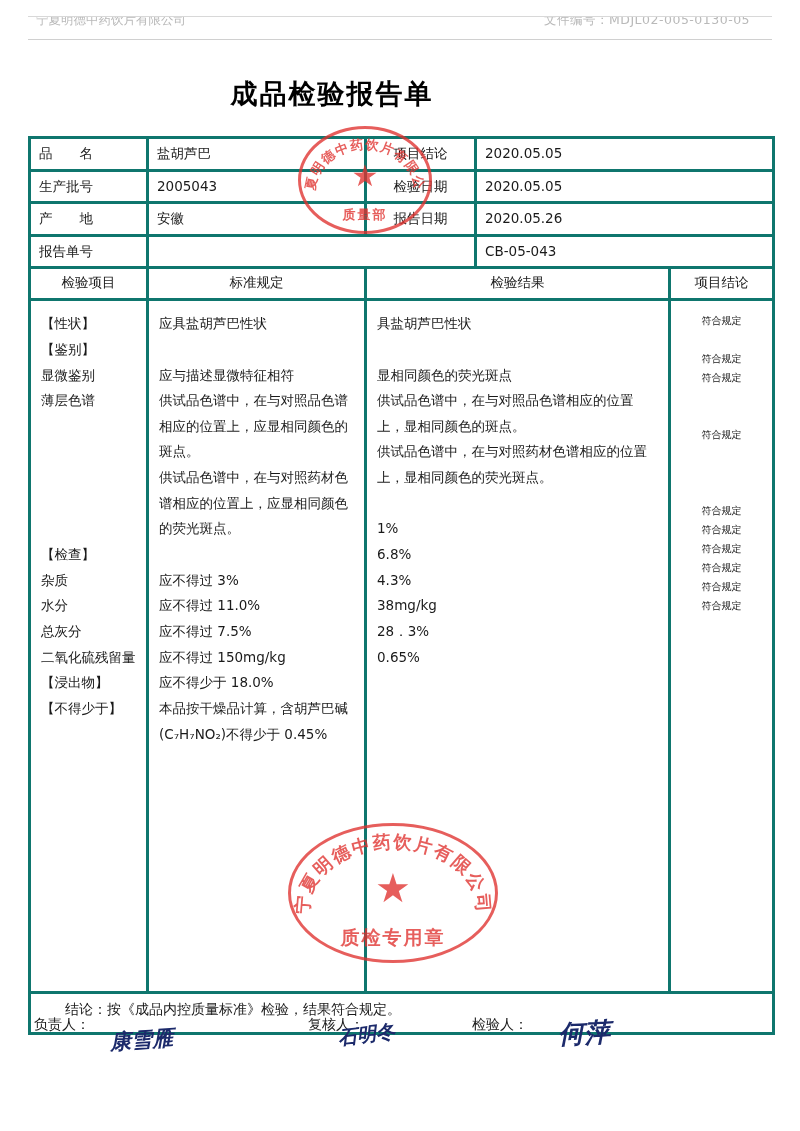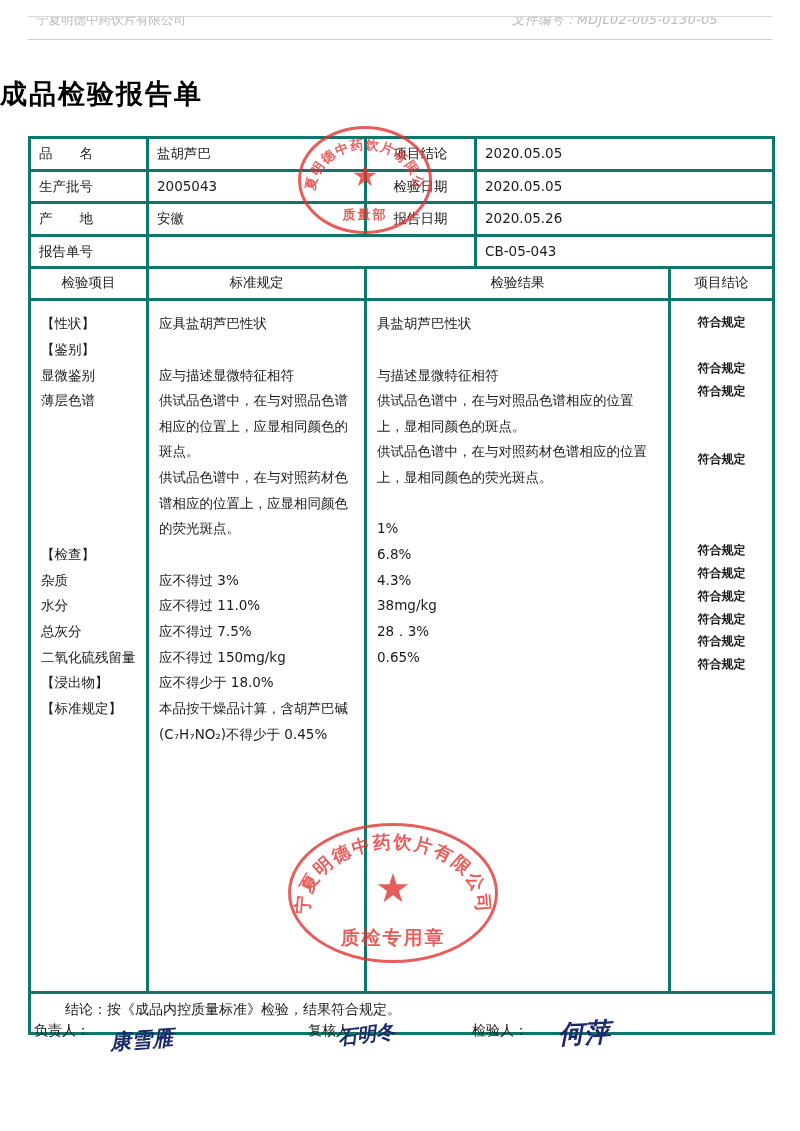--- a/index.html
+++ b/index.html
@@ -34,34 +34,33 @@
   }
   .top-band .left {
     position: absolute;
     left: 8px; top: -5px;
     font-size: 12.5px;
     color: #b9b9b9;
     white-space: nowrap;
   }
   .top-band .right {
     position: absolute;
-    left: 484px; top: -5px;
+    left: 516px; top: -5px;
     font-size: 12.5px;
     color: #b9b9b9;
     white-space: nowrap;
     letter-spacing: .5px;
-    font-style: italic;
   }
 
   
   .doc-title {
     position: absolute;
     left: 0; top: 76px;
     width: 664px;
-    text-align: left;
+    text-align: center;
     font-size: 27px;
     font-weight: bold;
     letter-spacing: 2px;
     color: #000;
     font-family: "DejaVu Sans", "Liberation Sans", sans-serif;
   }
 
   
   .tbl {
     position: absolute;
@@ -95,40 +94,40 @@
     padding: 5px 0 6px;
     margin-top: 36px;
   }
 
   
   .big td { height: 690px; vertical-align: top; }
 
   .itemcol { font-size: 13.5px; line-height: 1.9; padding: 10px 8px 0 10px; }
   .stdcol  { font-size: 13.5px; line-height: 1.9; padding: 10px 10px 0 10px; }
   .rescol  { font-size: 13.5px; line-height: 1.9; padding: 10px 10px 0 10px; }
-  .concol  { font-size: 12px; line-height: 1.9; padding: 10px 6px 0 6px; text-align: center; font-weight: bold; }
+  .concol  { font-size: 10px; line-height: 1.9; padding: 10px 6px 0 6px; text-align: center; }
 
   .blank-line { visibility: hidden; }
 
   .conclusion-row td {
     padding: 7px 16px;
     font-size: 14px;
     height: 24px;
   }
 
   
   .sig {
     position: absolute;
     left: 28px;
     top: 1012px;
     width: 744px;
     height: 60px;
     font-size: 14px;
   }
-  .sig .slot { position: absolute; top: 10px; white-space: nowrap; }
+  .sig .slot { position: absolute; top: 4px; white-space: nowrap; }
   .sig .s1 { left: 6px; }
   .sig .s2 { left: 236px; margin-left: 44px; }
   .sig .s3 { left: 444px; }
   .hand {
     font-family: "DejaVu Serif", "Liberation Serif", serif;
     color: #1c2a6b;
     font-style: italic;
     font-weight: bold;
     position: absolute;
     white-space: nowrap;
@@ -283,21 +282,21 @@
             <div class="blank-line">空</div>
             <div class="blank-line">空</div>
             <div class="blank-line">空</div>
             <div class="blank-line">空</div>
             <div>【检查】</div>
             <div>杂质</div>
             <div>水分</div>
             <div>总灰分</div>
             <div>二氧化硫残留量</div>
             <div>【浸出物】</div>
-            <div>【标准规定】</div>
+            <div>【不得少于】</div>
           </div>
         </td>
         <td>
           <div class="stdcol">
             <div>应具盐胡芦巴性状</div>
             <div class="blank-line">空</div>
             <div>应与描述显微特征相符</div>
             <div>供试品色谱中，在与对照品色谱相应的位置上，应显相同颜色的斑点。</div>
             <div>供试品色谱中，在与对照药材色谱相应的位置上，应显相同颜色的荧光斑点。</div>
             <div class="blank-line">空</div>
@@ -307,21 +306,21 @@
             <div>应不得过 150mg/kg</div>
             <div>应不得少于 18.0%</div>
             <div>本品按干燥品计算，含胡芦巴碱</div>
             <div>(C₇H₇NO₂)不得少于 0.45%</div>
           </div>
         </td>
         <td colspan="2">
           <div class="rescol">
             <div>具盐胡芦巴性状</div>
             <div class="blank-line">空</div>
-            <div>与描述显微特征相符</div>
+            <div>显相同颜色的荧光斑点</div>
             <div>供试品色谱中，在与对照品色谱相应的位置上，显相同颜色的斑点。</div>
             <div>供试品色谱中，在与对照药材色谱相应的位置上，显相同颜色的荧光斑点。</div>
             <div class="blank-line">空</div>
             <div>1%</div>
             <div>6.8%</div>
             <div>4.3%</div>
             <div>38mg/kg</div>
             <div>28．3%</div>
             <div>0.65%</div>
           </div>

